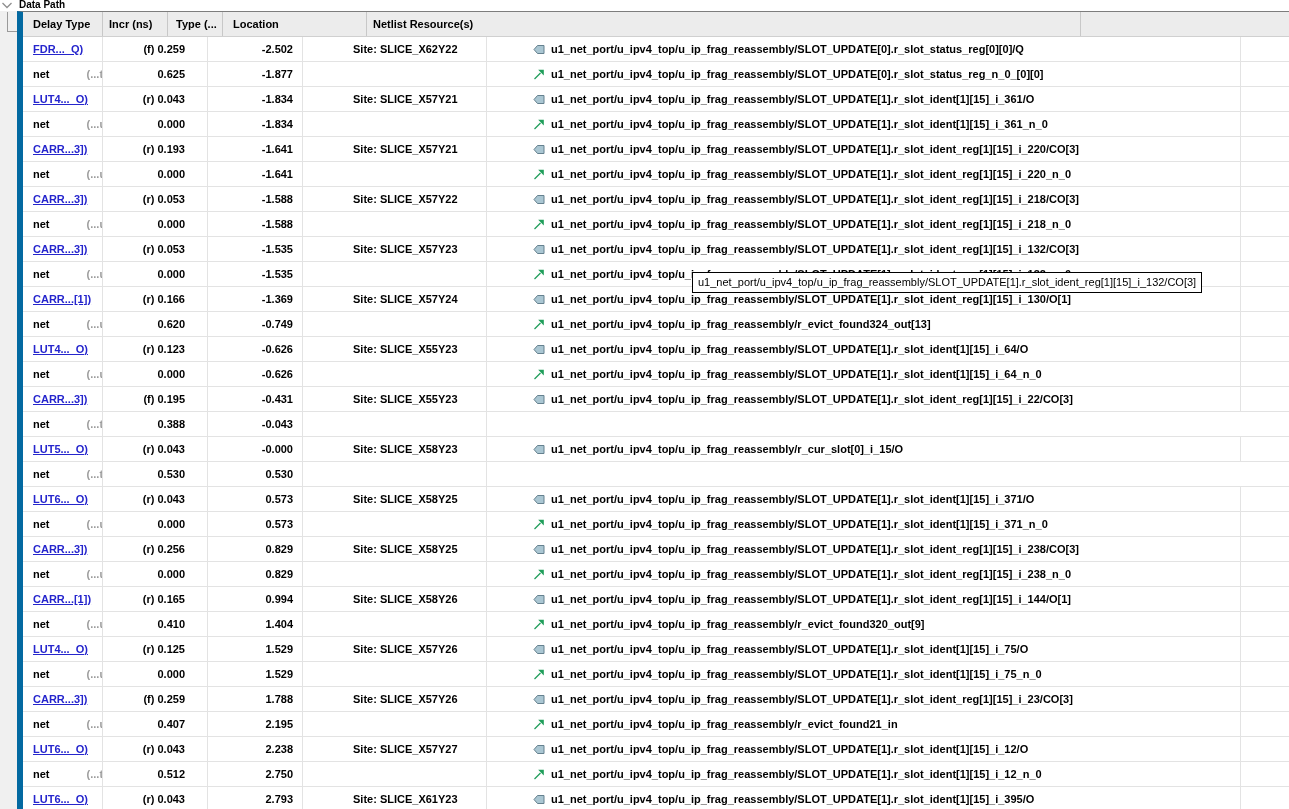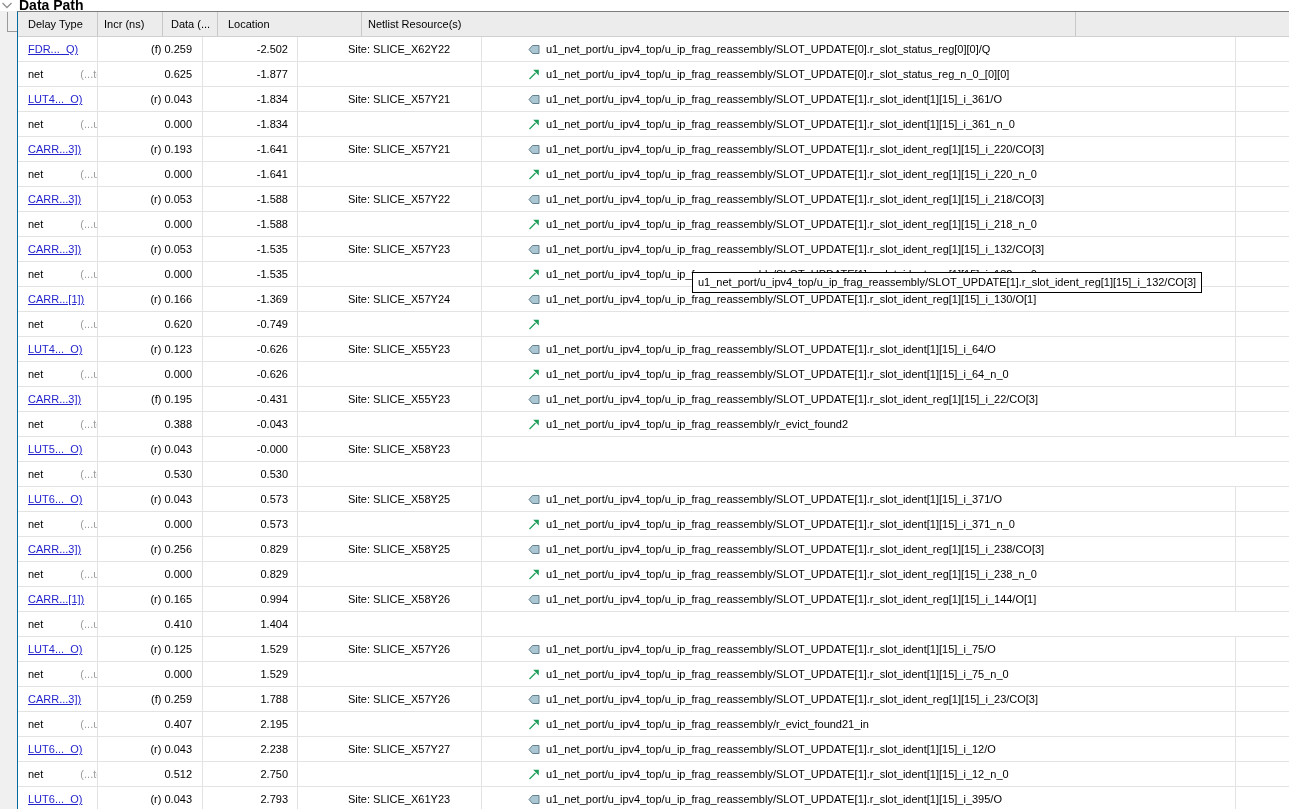--- a/index.html
+++ b/index.html
@@ -2,35 +2,35 @@
 <html><head>
 <meta charset="utf-8">
 <style>
   html,body{margin:0;padding:0;}
   body{
     width:1289px;height:809px;overflow:hidden;position:relative;
     background:#ffffff;color:#000;
     font-family:"Liberation Sans",sans-serif;font-size:11px;
   }
   .chevron{position:absolute;left:1px;top:1px;}
-  .panel-title{position:absolute;left:19px;top:-1px;font-weight:bold;font-size:14px;line-height:12px;}
+  .panel-title{position:absolute;left:19px;top:-1px;font-weight:bold;font-size:10px;line-height:12px;}
   .gutter{position:absolute;left:0;top:11px;width:17px;height:798px;background:#f0f0f0;}
   .treeline{position:absolute;left:7px;top:1px;width:10px;height:19px;
     border-left:1px solid #9a9a9a;border-bottom:1px solid #9a9a9a;}
   .table{position:absolute;left:17px;top:11px;width:1272px;height:798px;
-    border-top:1px solid #7d7d7d;border-left:1px solid #0369a1;overflow:hidden;box-sizing:border-box;background:#701a75;}
+    border-top:1px solid #7d7d7d;border-left:6px solid #0369a1;overflow:hidden;box-sizing:border-box;background:#701a75;font-weight:bold;}
   .header{display:flex;height:25px;background:#ececec;box-sizing:border-box;border-bottom:1px solid #d0d0d0;}
   .hcell{box-sizing:border-box;border-right:1px solid #c8c8c8;display:flex;align-items:center;
     padding-left:10px;white-space:nowrap;overflow:hidden;}
   .hcell.filler{border-right:none;flex:1;}
   .row{display:flex;height:25px;box-sizing:border-box;border-bottom:1px solid #e3e3e3;background:#fff;gap:40px;}
   .cell{box-sizing:border-box;border-right:1px solid #e3e3e3;display:flex;align-items:center;
     overflow:hidden;white-space:nowrap;}
   .c-delay{width:80px;padding-left:10px;}
-  .c-incr{width:65px;justify-content:flex-end;padding-right:10px;}
+  .c-incr{width:65px;justify-content:flex-end;padding-right:22px;}
   .c-path{width:55px;justify-content:flex-end;padding-right:9px;}
   .c-loc{width:144px;padding-left:10px;text-align:right;}
   .c-net{width:714px;padding-left:6px;}
   .hcell.c-delay{width:80px;}
   .hcell.c-incr{width:65px;justify-content:flex-start;padding-left:6px;padding-right:10px;}
   .hcell.c-path{width:55px;justify-content:flex-start;padding-left:8px;padding-right:0;}
   .hcell.c-loc{width:144px;}
   .hcell.c-net{width:714px;}
   .dlink{color:#2525cd;text-decoration:underline;white-space:pre;cursor:pointer;}
   .nname{color:#000;}
@@ -50,21 +50,21 @@
   <div class="panel-title">Data Path</div>
 
   <div class="gutter">
     <div class="treeline"></div>
   </div>
 
   <div class="table">
     <div class="header">
       <div class="hcell c-delay">Delay Type</div>
       <div class="hcell c-incr">Incr (ns)</div>
-      <div class="hcell c-path">Data (...</div>
+      <div class="hcell c-path">Type (...</div>
       <div class="hcell c-loc">Location</div>
       <div class="hcell c-net">Netlist Resource(s)</div>
       <div class="hcell filler"></div>
     </div>
     <div id="table-body">
         <div class="row">
           <div class="cell c-delay">
             <span class="dlink">FDR...  Q)</span>
           </div>
           <div class="cell c-incr">(f) 0.259</div>
@@ -233,20 +233,21 @@
             <span class="nsuffix"> (...uted)</span>
           </div>
           <div class="cell c-incr">0.620</div>
           <div class="cell c-path">-0.749</div>
           <div class="cell c-loc"></div>
           <div class="cell c-net">
             <svg class="res-icon" width="12" height="11" viewBox="0 0 12 11">
     <path d="M1.5 10 L7.5 4" stroke="#1f9e5a" stroke-width="1.2" fill="none"></path>
     <polygon points="5.2,0.8 10.8,0.8 10.8,6.4" fill="#1f9e5a"></polygon>
   </svg>
+            <span class="res-text">u1_net_port/u_ipv4_top/u_ip_frag_reassembly/r_evict_found324_out[13]</span>
           </div>
         </div>
         <div class="row">
           <div class="cell c-delay">
             <span class="dlink">LUT4...  O)</span>
           </div>
           <div class="cell c-incr">(r) 0.123</div>
           <div class="cell c-path">-0.626</div>
           <div class="cell c-loc">Site: SLICE_X55Y23</div>
           <div class="cell c-net">
@@ -287,35 +288,34 @@
           </div>
         </div>
         <div class="row">
           <div class="cell c-delay">
             <span class="nname">net</span>
             <span class="nsuffix"> (...ted)</span>
           </div>
           <div class="cell c-incr">0.388</div>
           <div class="cell c-path">-0.043</div>
           <div class="cell c-loc"></div>
-          <div class="cell c-net">
-            <svg class="res-icon" width="12" height="11" viewBox="0 0 12 11">
-    <path d="M1.5 10 L7.5 4" stroke="#1f9e5a" stroke-width="1.2" fill="none"></path>
-    <polygon points="5.2,0.8 10.8,0.8 10.8,6.4" fill="#1f9e5a"></polygon>
-  </svg>
-            <span class="res-text">u1_net_port/u_ipv4_top/u_ip_frag_reassembly/r_evict_found2</span>
-          </div>
         </div>
         <div class="row">
           <div class="cell c-delay">
             <span class="dlink">LUT5...  O)</span>
           </div>
           <div class="cell c-incr">(r) 0.043</div>
           <div class="cell c-path">-0.000</div>
           <div class="cell c-loc">Site: SLICE_X58Y23</div>
+          <div class="cell c-net">
+            <svg class="res-icon" width="12" height="11" viewBox="0 0 12 11">
+    <polygon points="11,1.5 11,9.5 4.5,9.5 1,5.5 4.5,1.5" fill="#aac6d2" stroke="#64808e" stroke-width="1"></polygon>
+  </svg>
+            <span class="res-text">u1_net_port/u_ipv4_top/u_ip_frag_reassembly/r_cur_slot[0]_i_15/O</span>
+          </div>
         </div>
         <div class="row">
           <div class="cell c-delay">
             <span class="nname">net</span>
             <span class="nsuffix"> (...ted)</span>
           </div>
           <div class="cell c-incr">0.530</div>
           <div class="cell c-path">0.530</div>
           <div class="cell c-loc"></div>
         </div>
@@ -394,20 +394,27 @@
           </div>
         </div>
         <div class="row">
           <div class="cell c-delay">
             <span class="nname">net</span>
             <span class="nsuffix"> (...uted)</span>
           </div>
           <div class="cell c-incr">0.410</div>
           <div class="cell c-path">1.404</div>
           <div class="cell c-loc"></div>
+          <div class="cell c-net">
+            <svg class="res-icon" width="12" height="11" viewBox="0 0 12 11">
+    <path d="M1.5 10 L7.5 4" stroke="#1f9e5a" stroke-width="1.2" fill="none"></path>
+    <polygon points="5.2,0.8 10.8,0.8 10.8,6.4" fill="#1f9e5a"></polygon>
+  </svg>
+            <span class="res-text">u1_net_port/u_ipv4_top/u_ip_frag_reassembly/r_evict_found320_out[9]</span>
+          </div>
         </div>
         <div class="row">
           <div class="cell c-delay">
             <span class="dlink">LUT4...  O)</span>
           </div>
           <div class="cell c-incr">(r) 0.125</div>
           <div class="cell c-path">1.529</div>
           <div class="cell c-loc">Site: SLICE_X57Y26</div>
           <div class="cell c-net">
             <svg class="res-icon" width="12" height="11" viewBox="0 0 12 11">

